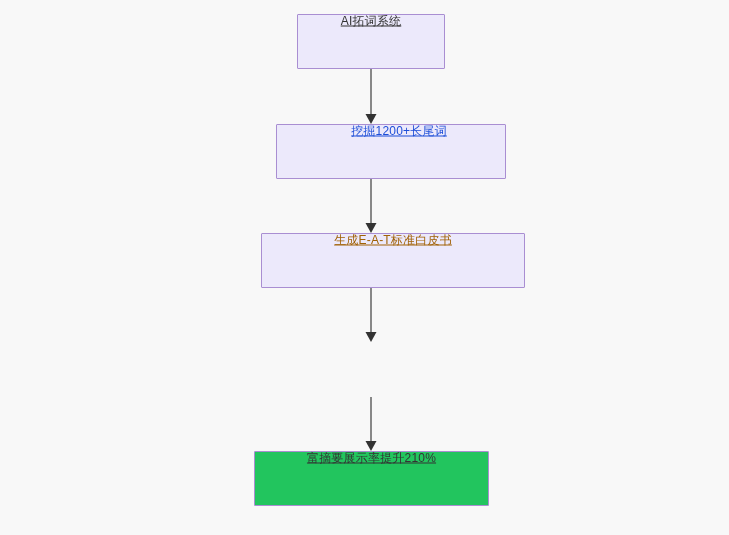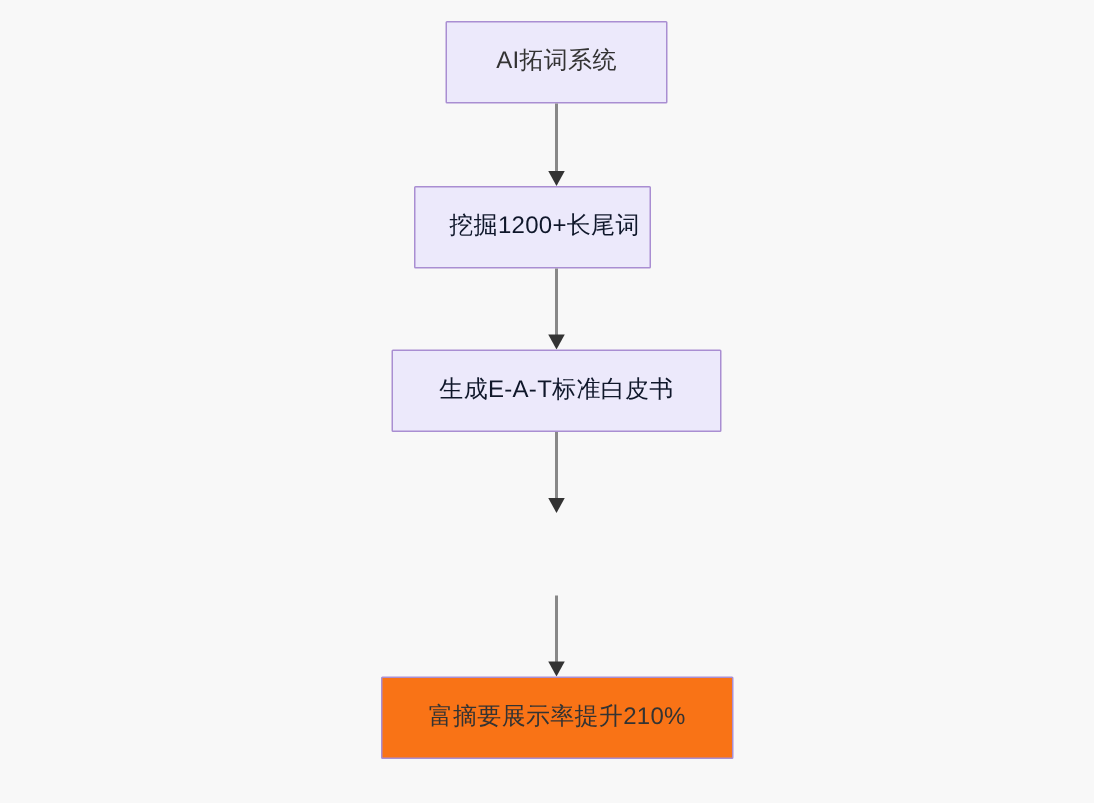--- a/index.html
+++ b/index.html
@@ -18,27 +18,27 @@
     width: 729px;
     height: 535px;
   }
   .node {
     position: absolute;
     box-sizing: border-box;
     background: #ece9fb;
     border: 1.6px solid #a98ed2;
     border-radius: 1px;
     display: flex;
-    align-items: center;
     justify-content: center;
     color: #333333;
-    font-size: 16px;
+    font-size: 12px;
     line-height: 1;
     letter-spacing: 0.2px;
     white-space: nowrap;
+    text-decoration: underline;
   }
   .node-label {
     display: block;
     transform: translateY(-0.5px);
   }
   .edge {
     position: absolute;
     pointer-events: none;
   }
   .edge svg {
@@ -55,47 +55,47 @@
     <span class="node-label">AI拓词系统</span>
   </div>
 
   <div class="edge" id="edge-e1" style="left: 362px; top: 69px; width: 18px; height: 55px;">
     <svg width="18" height="55" viewBox="0 0 18 55" xmlns="http://www.w3.org/2000/svg">
       <line class="edge-line" x1="9" y1="0" x2="9" y2="46" stroke="#888888" stroke-width="2"></line>
       <polygon class="edge-arrow" points="9,55 3.5,45 14.5,45" fill="#333333"></polygon>
     </svg>
   </div>
 
-  <div class="node" id="node-n2" style="left: 276px; top: 124px; width: 158px; height: 55px; background: rgb(236, 233, 251); border-color: rgb(169, 142, 210); color: #0f172a; padding-left: 16px;">
+  <div class="node" id="node-n2" style="left: 276px; top: 124px; width: 230px; height: 55px; background: rgb(236, 233, 251); border-color: rgb(169, 142, 210); color: #1d4ed8; padding-left: 16px;">
     <span class="node-label">挖掘1200+长尾词</span>
   </div>
 
   <div class="edge" id="edge-e2" style="left: 362px; top: 179px; width: 18px; height: 54px;">
     <svg width="18" height="54" viewBox="0 0 18 54" xmlns="http://www.w3.org/2000/svg">
       <line class="edge-line" x1="9" y1="0" x2="9" y2="45" stroke="#888888" stroke-width="2"></line>
       <polygon class="edge-arrow" points="9,54 3.5,44 14.5,44" fill="#333333"></polygon>
     </svg>
   </div>
 
-  <div class="node" id="node-n3" style="left: 261px; top: 233px; width: 220px; height: 55px; background: rgb(236, 233, 251); border-color: rgb(169, 142, 210); color: #0f172a;">
+  <div class="node" id="node-n3" style="left: 261px; top: 233px; width: 264px; height: 55px; background: rgb(236, 233, 251); border-color: rgb(169, 142, 210); color: #a16207;">
     <span class="node-label">生成E-A-T标准白皮书</span>
   </div>
 
   <div class="edge" id="edge-e3" style="left: 362px; top: 288px; width: 18px; height: 54px;">
     <svg width="18" height="54" viewBox="0 0 18 54" xmlns="http://www.w3.org/2000/svg">
       <line class="edge-line" x1="9" y1="0" x2="9" y2="45" stroke="#888888" stroke-width="2"></line>
       <polygon class="edge-arrow" points="9,54 3.5,44 14.5,44" fill="#333333"></polygon>
     </svg>
   </div>
 
 
   <div class="edge" id="edge-e4" style="left: 362px; top: 397px; width: 18px; height: 54px;">
     <svg width="18" height="54" viewBox="0 0 18 54" xmlns="http://www.w3.org/2000/svg">
       <line class="edge-line" x1="9" y1="0" x2="9" y2="45" stroke="#888888" stroke-width="2"></line>
       <polygon class="edge-arrow" points="9,54 3.5,44 14.5,44" fill="#333333"></polygon>
     </svg>
   </div>
 
-  <div class="node" id="node-n5" style="left: 254px; top: 451px; width: 235px; height: 55px; background: #f97316; border-color: rgb(169, 142, 210); color: rgb(51, 51, 51);">
+  <div class="node" id="node-n5" style="left: 254px; top: 451px; width: 235px; height: 55px; background: #22c55e; border-color: rgb(169, 142, 210); color: rgb(51, 51, 51);">
     <span class="node-label">富摘要展示率提升210%</span>
   </div>
 
 </div>
 
 </body></html>

